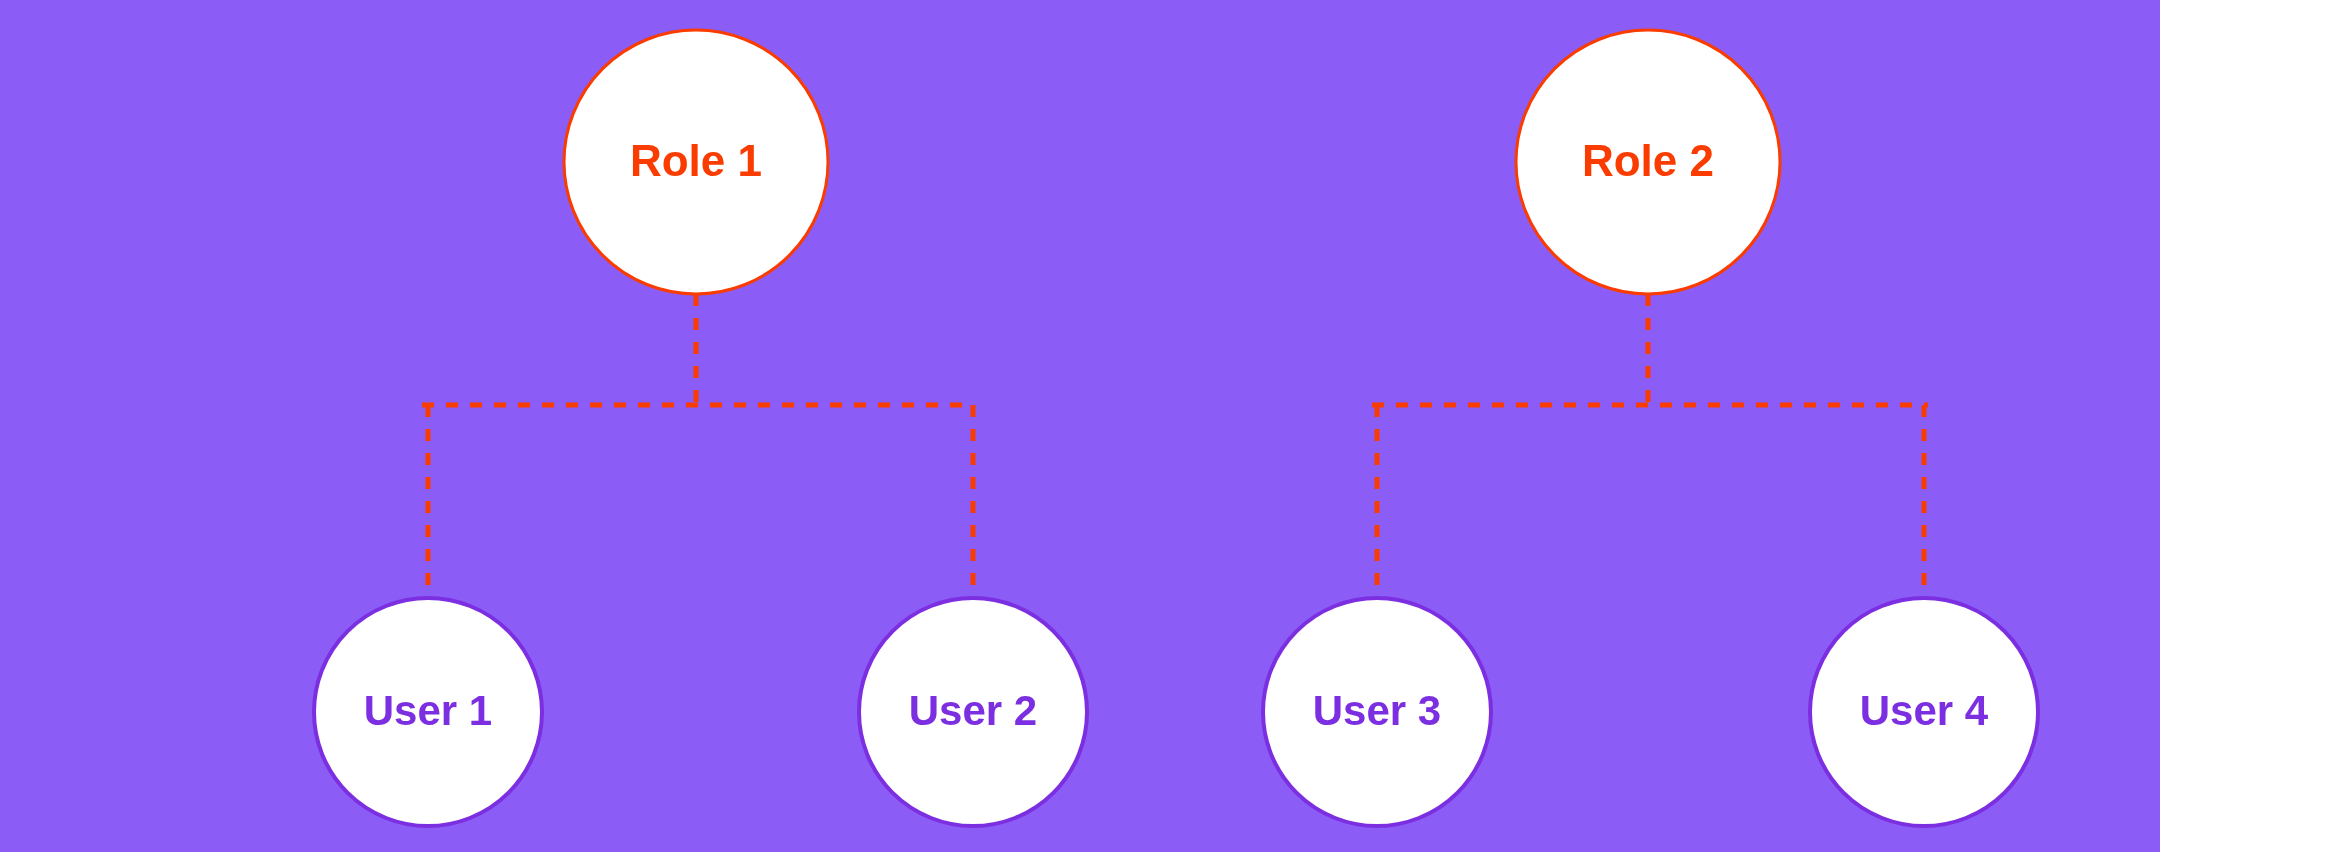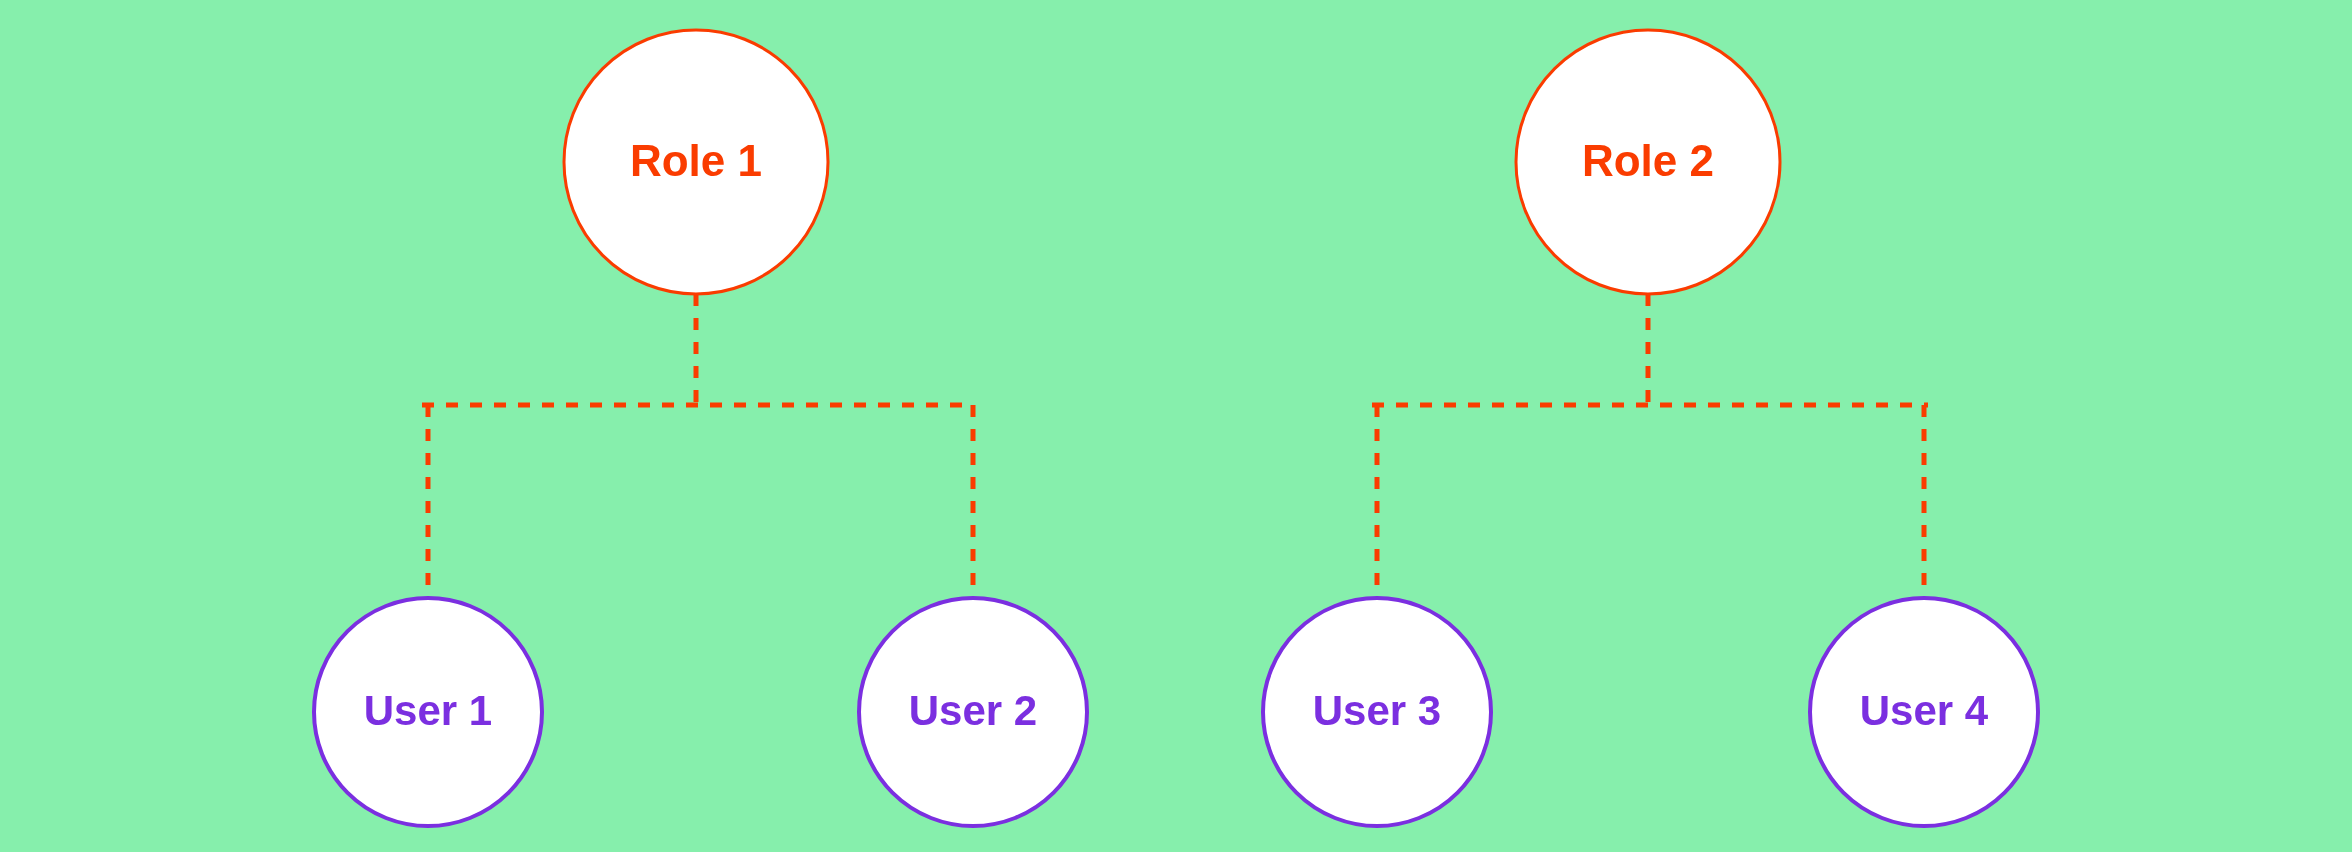--- a/index.html
+++ b/index.html
@@ -9,23 +9,23 @@
     background: #ffffff;
   }
   body {
     width: 2352px;
     height: 852px;
     font-family: "Liberation Sans", sans-serif;
     overflow: hidden;
   }
   #diagram-root {
     position: relative;
-    width: 2352px;
+    width: 2160px;
     height: 852px;
-    background: #86efac;
+    background: #8b5cf6;
   }
   #diagram-svg {
     position: absolute;
     top: 0;
     left: 0;
     width: 2352px;
     height: 852px;
     display: block;
   }
   .node-label {

